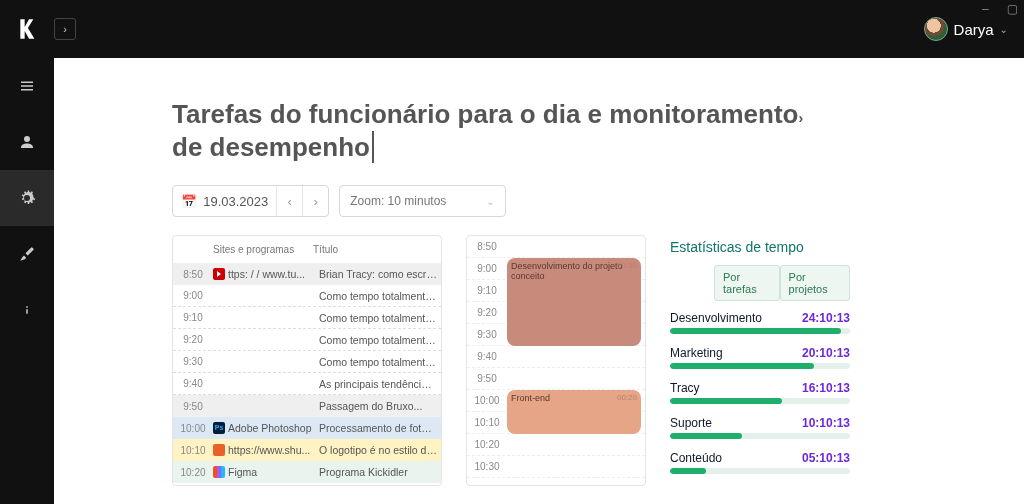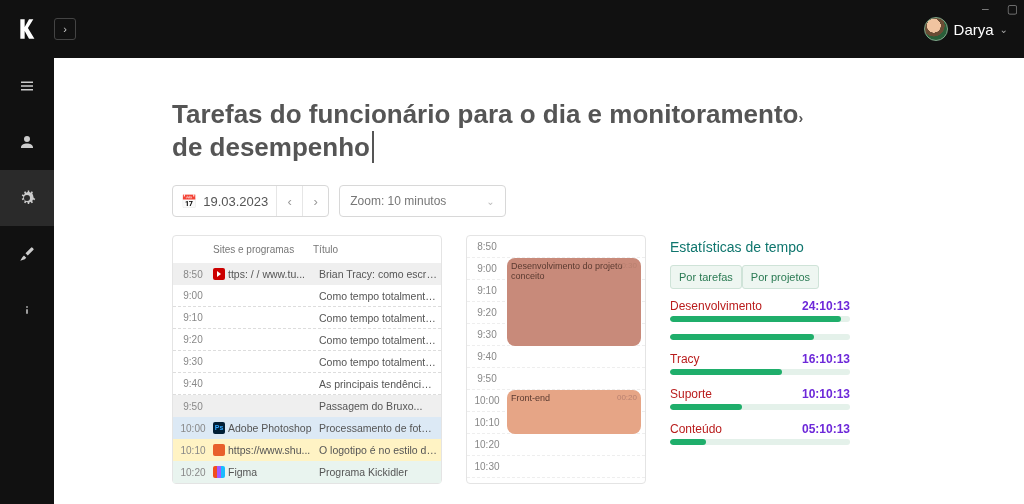--- a/index.html
+++ b/index.html
@@ -70,25 +70,25 @@
   .tar-row .t { width:40px; text-align:center; }
   .tar-row .cell { flex:1; height:100%; position:relative;}
   .block { position:absolute; left:0; right:4px; border-radius:8px; padding:3px 4px; font-size:9px; color:#5a3a30; overflow:hidden;}
   .block .dur { position:absolute; right:4px; top:3px; font-size:8px; color:#b88070;}
   .block.b1 { background:#c88a7a; top:0; height:88px; }
   .block.b2 { background:#e6a586; top:0; height:44px; }
 
   
   .panel.stat { width:180px; background:#fff; border:none; }
   .stat-title { font-size:14px; color:#0f766e; margin:4px 0 10px 0;}
-  .tabs { display:flex; margin-bottom:10px;}
+  .tabs { display:flex; margin-bottom:10px;margin-left:44px;}
   .tab { border:1px solid #cfe3d8; background:#eef6f1; color:#2a7a53; font-size:11px; padding:5px 8px; border-radius:3px; cursor:pointer;}
   .stat-row { margin-bottom:12px;}
   .stat-row .lbls { display:flex; justify-content:space-between; font-size:12px; margin-bottom:3px;}
-  .stat-row .lbls .n { color:#b91c1c;}
+  .stat-row .lbls .n { color:#0f172a;}
   .stat-row .lbls .v { color:#6d28d9; font-weight:700; font-size:12px;}
   .bar-bg { width:100%; height:6px; background:#e4f1ea; border-radius:3px; overflow:hidden;}
   .bar-fg { height:100%; background:#1fae6b; border-radius:3px;}
 
 </style>
 </head>
 <body>
 
 <div class="win-ctl">
   <span>–</span>
@@ -308,20 +308,24 @@
           <div class="stat-row">
             <div class="lbls">
               <span class="n">Desenvolvimento</span>
               <span class="v">24:10:13</span>
             </div>
             <div class="bar-bg">
               <div class="bar-fg" style="width:95%"></div>
             </div>
           </div>
           <div class="stat-row">
+            <div class="lbls">
+              <span class="n">Marketing</span>
+              <span class="v">20:10:13</span>
+            </div>
             <div class="bar-bg">
               <div class="bar-fg" style="width:80%"></div>
             </div>
           </div>
           <div class="stat-row">
             <div class="lbls">
               <span class="n">Tracy</span>
               <span class="v">16:10:13</span>
             </div>
             <div class="bar-bg">

